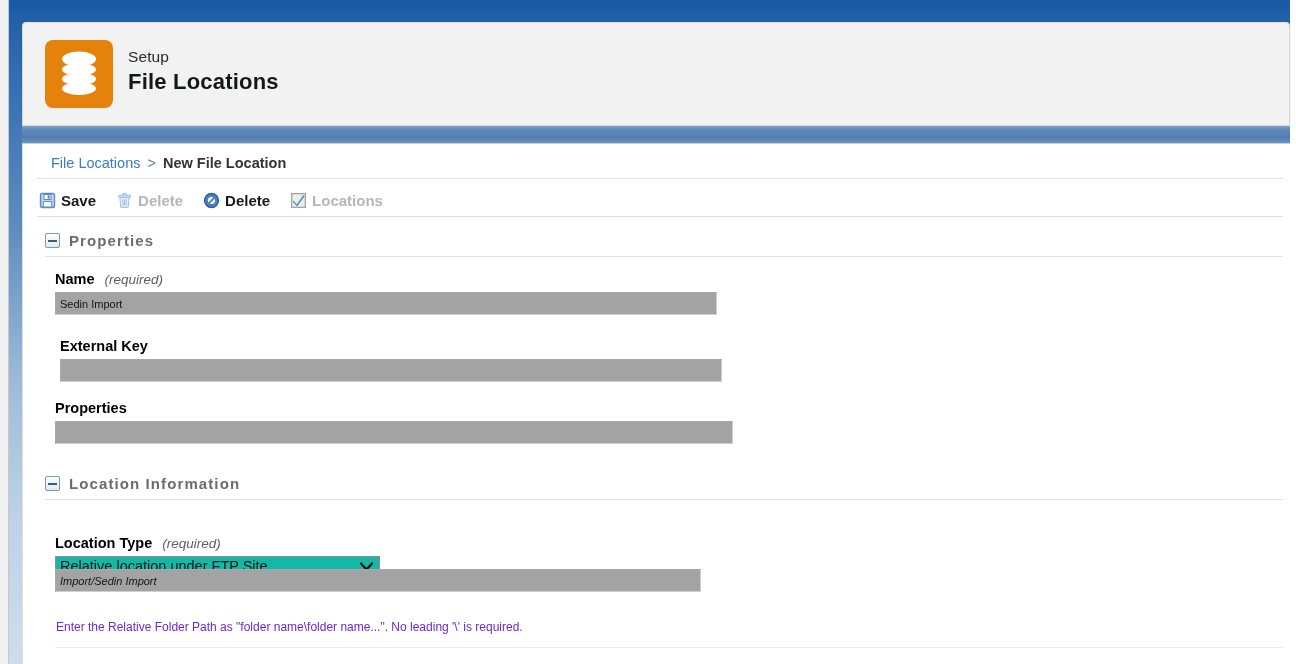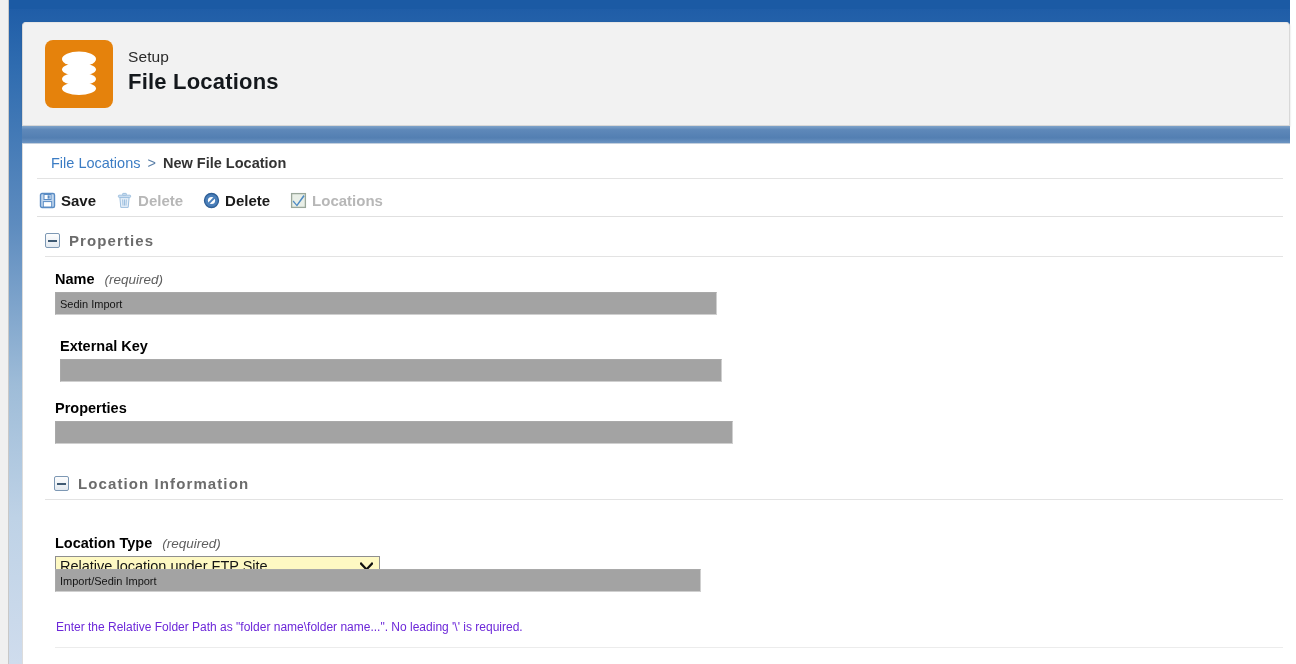--- a/index.html
+++ b/index.html
@@ -237,21 +237,21 @@
   .select-wrap {
     position: relative;
     display: inline-block;
   }
   .select-input {
     height: 17px;
     padding: 1px 26px 1px 4px;
     font-family: "Liberation Sans", sans-serif;
     font-size: 14.5px;
     color: #141414;
-    background: #fef9c3;
+    background: #14b8a6;
     border: 1px solid #8f8f8f;
     box-sizing: border-box;
     appearance: none;
     -webkit-appearance: none;
     outline: none;
     cursor: pointer;
   }
   .select-arrow {
     position: absolute;
     right: 7px; top: 50%;
@@ -384,21 +384,21 @@
     </div>
 
     <div class="field" style="left:32px; top:255px;">
       <div class="field-label">
         <b>Properties</b>
         <span class="req"></span>
       </div>
       <input class="text-input" style="width: 678px;" type="text" value="">
     </div>
 
-    <div class="section-head" style="left:31px; top:331px;text-align:center;">
+    <div class="section-head" style="left:22px; top:331px;text-align:center;">
       <span class="collapse-toggle"></span>
       <span class="section-title">Location Information</span>
     </div>
     <div class="section-rule" style="left:22px; top:355px; width:1238px;"></div>
 
     <div class="field" style="left:32px; top:390px;">
       <div class="field-label">
         <b>Location Type</b>
         <span class="req">(required)</span>
       </div>
@@ -408,21 +408,21 @@
         </select>
         <span class="select-arrow">
           <svg width="13" height="9" viewBox="0 0 13 9" aria-hidden="true">
             <path d="M1 1.6 L6.5 7.4 L12 1.6" fill="none" stroke="#111111" stroke-width="2.2" stroke-linecap="square"></path>
           </svg>
         </span>
       </span>
     </div>
 
     <div class="field" style="left:32px; top:425px;">
-      <input class="text-input" style="width: 646px;" type="text" value="Import/Sedin Import">
+      <input class="text-input" style="width: 646px; font-style: italic;" type="text" value="Import/Sedin Import">
     </div>
 
     <div class="helper-text" style="left:33px; top:475px;">Enter the Relative Folder Path as "folder name\folder name...". No leading '\' is required.</div>
 
     <div class="bottom-rule" style="left:32px; top:503px; width:1228px;"></div>
 
   </div>
 </div>
 
 </body></html>

